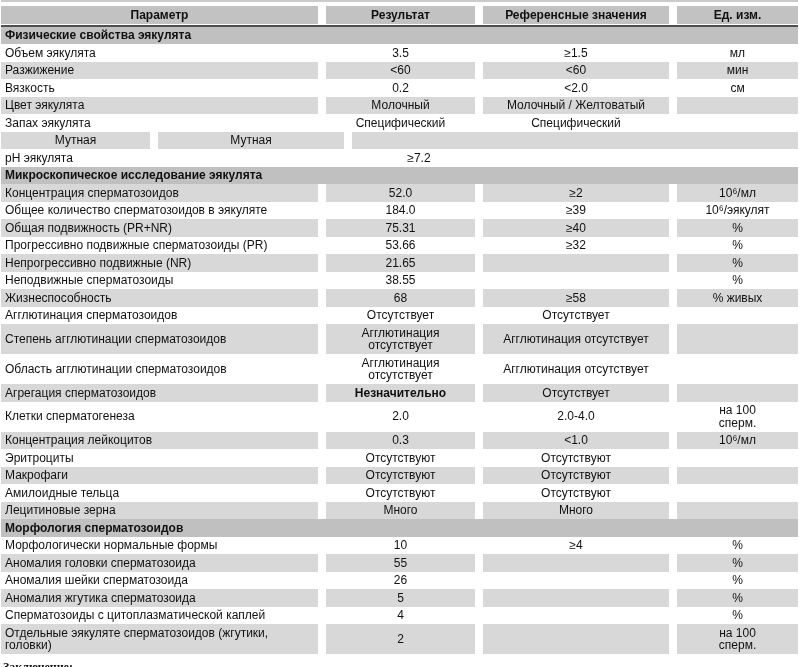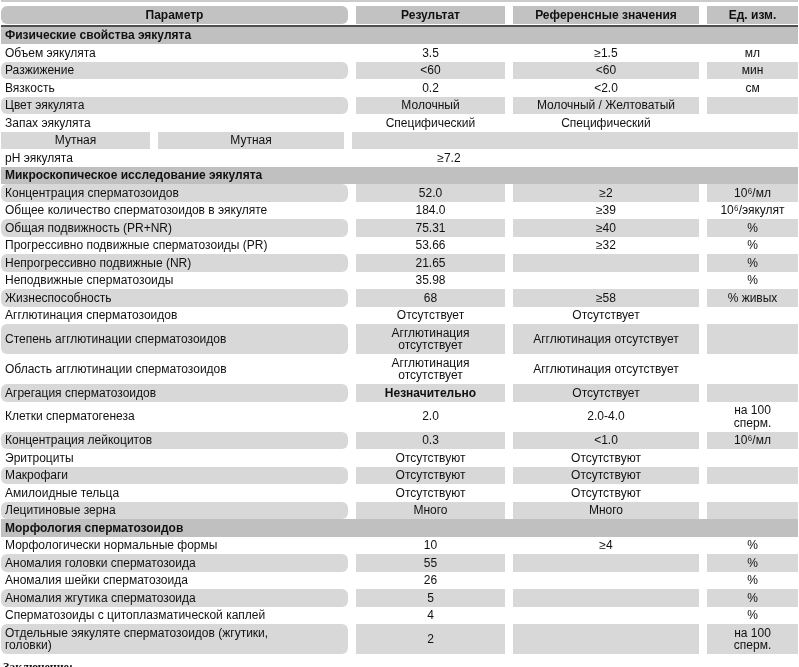--- a/index.html
+++ b/index.html
@@ -17,21 +17,21 @@
     -webkit-font-smoothing:antialiased;
   }
   .report{width:797px;margin:0 1px;}
   .top-strip{height:2px;background:#cbcbcb;margin-bottom:4px;}
   .row{display:flex;column-gap:8px;}
   .cell{
     display:flex;align-items:center;
     padding:2.5px 4px;line-height:12.5px;
     box-sizing:border-box;
   }
-  .c-param{width:347px;justify-content:flex-start;text-align:left;white-space:pre-line;border-radius:6px;}
+  .c-param{width:317px;justify-content:flex-start;text-align:left;white-space:pre-line;}
   .c-result{width:149px;justify-content:center;text-align:center;}
   .c-ref{width:186px;justify-content:center;text-align:center;}
   .c-unit{width:79px;flex:1;justify-content:center;text-align:center;white-space:pre-line;}
   .thead .cell{background:var(--header-bg);font-weight:bold;justify-content:center;text-align:center;}
   .header-divider{height:2px;background:var(--divider);margin-top:1px;}
   .section-row{
     background:var(--section-bg);font-weight:bold;
     padding:2.5px 4px;line-height:12.5px;
   }
   .data-row.shaded .cell{background:var(--alt-bg);}
@@ -123,21 +123,21 @@
         <div class="cell c-unit">%</div>
       </div>
       <div class="row data-row shaded">
         <div class="cell c-param">Непрогрессивно подвижные (NR)</div>
         <div class="cell c-result">21.65</div>
         <div class="cell c-ref"></div>
         <div class="cell c-unit">%</div>
       </div>
       <div class="row data-row">
         <div class="cell c-param">Неподвижные сперматозоиды</div>
-        <div class="cell c-result">35.98</div>
+        <div class="cell c-result">38.55</div>
         <div class="cell c-ref"></div>
         <div class="cell c-unit">%</div>
       </div>
       <div class="row data-row shaded">
         <div class="cell c-param">Жизнеспособность</div>
         <div class="cell c-result">68</div>
         <div class="cell c-ref">≥58</div>
         <div class="cell c-unit">% живых</div>
       </div>
       <div class="row data-row">

